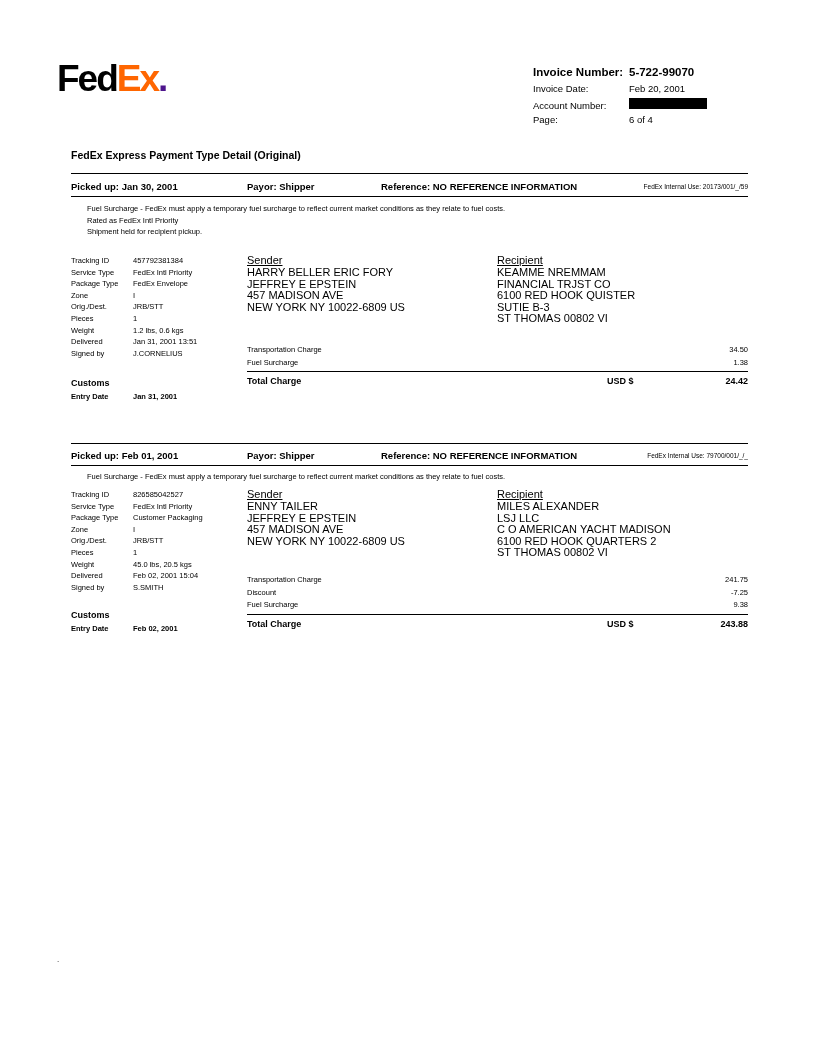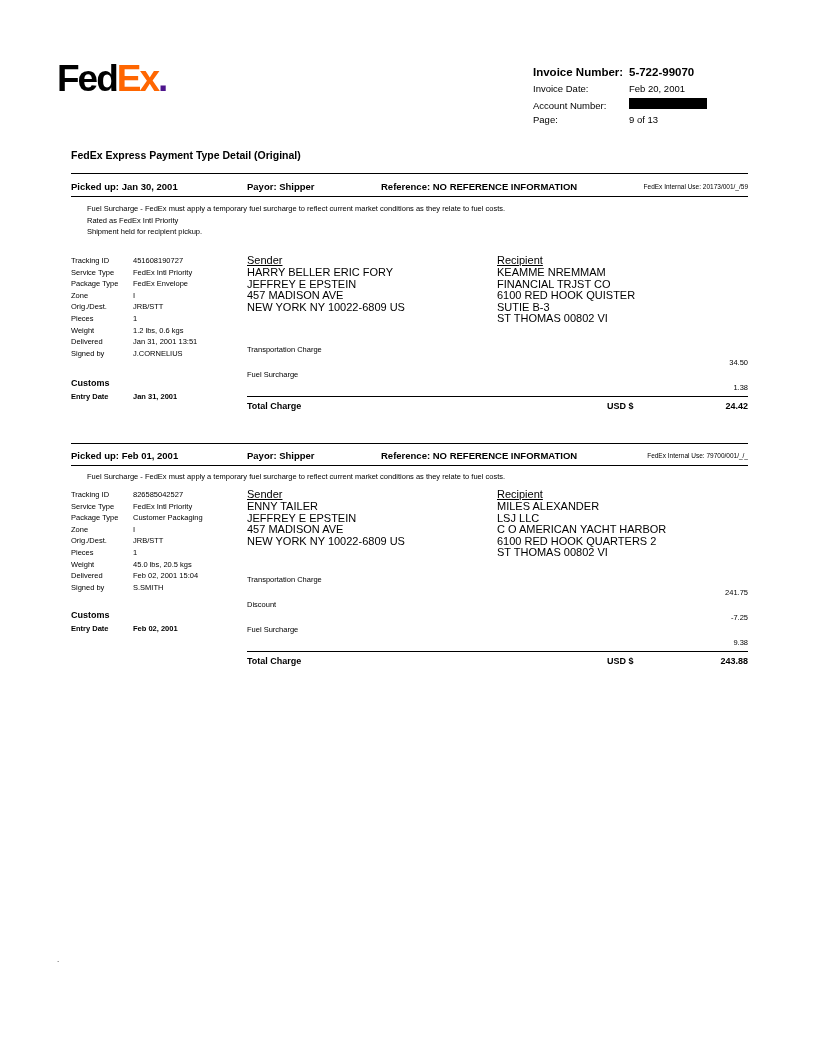--- a/index.html
+++ b/index.html
@@ -132,21 +132,20 @@
   .charges {
     position: absolute;
     left: 247px;
     width: 501px;
     font-size: 7.5px;
   }
   .charges .crow {
     display: flex;
     justify-content: space-between;
     line-height: 12.5px;
-    flex-direction: column;
   }
   .charges .cname { }
   .charges .camt { text-align: right; }
   .charges .divider {
     border-top: 1px solid #000;
     margin-top: 2px;
     margin-bottom: 2px;
     height: 0;
   }
   .charges .total {
@@ -192,21 +191,21 @@
     <div class="inv-row">
       <span class="lbl">Invoice Date:</span>
       <span class="val">Feb 20, 2001</span>
     </div>
     <div class="inv-row">
       <span class="lbl">Account Number:</span>
       <span class="redact"></span>
     </div>
     <div class="inv-row">
       <span class="lbl">Page:</span>
-      <span class="val">9 of 13</span>
+      <span class="val">6 of 4</span>
     </div>
   </div>
 
   <div class="section-title">FedEx Express Payment Type Detail (Original)</div>
   <div class="rule" style="top:173px;"></div>
 
   <div class="ship">
     <div class="ship-head" style="top:181px;">
       <span class="pickedup">Picked up: Jan 30, 2001</span>
       <span class="payor">Payor: Shipper</span>
@@ -217,21 +216,21 @@
 
     <div class="notes" style="top:203px;">
       <div>Fuel Surcharge - FedEx must apply a temporary fuel surcharge to reflect current market conditions as they relate to fuel costs.</div>
       <div>Rated as FedEx Intl Priority</div>
       <div>Shipment held for recipient pickup.</div>
     </div>
 
     <div class="fields" style="top:255px;">
       <div class="row">
           <span class="k">Tracking ID</span>
-          <span class="v">451608190727</span>
+          <span class="v">457792381384</span>
         </div>
       <div class="row">
           <span class="k">Service Type</span>
           <span class="v">FedEx Intl Priority</span>
         </div>
       <div class="row">
           <span class="k">Package Type</span>
           <span class="v">FedEx Envelope</span>
         </div>
       <div class="row">
@@ -362,21 +361,21 @@
       <div>ENNY TAILER</div>
       <div>JEFFREY E EPSTEIN</div>
       <div>457 MADISON AVE</div>
       <div>NEW YORK NY 10022-6809  US</div>
     </div>
 
     <div class="party recipient" style="top:489px;">
       <div class="ttl">Recipient</div>
       <div>MILES ALEXANDER</div>
       <div>LSJ LLC</div>
-      <div>C O AMERICAN YACHT HARBOR</div>
+      <div>C O AMERICAN YACHT MADISON</div>
       <div>6100 RED HOOK QUARTERS 2</div>
       <div>ST THOMAS 00802  VI</div>
     </div>
 
     <div class="charges" style="top:574px;">
       <div class="crow">
           <span class="cname">Transportation Charge</span>
           <span class="camt">241.75</span>
         </div>
       <div class="crow">

